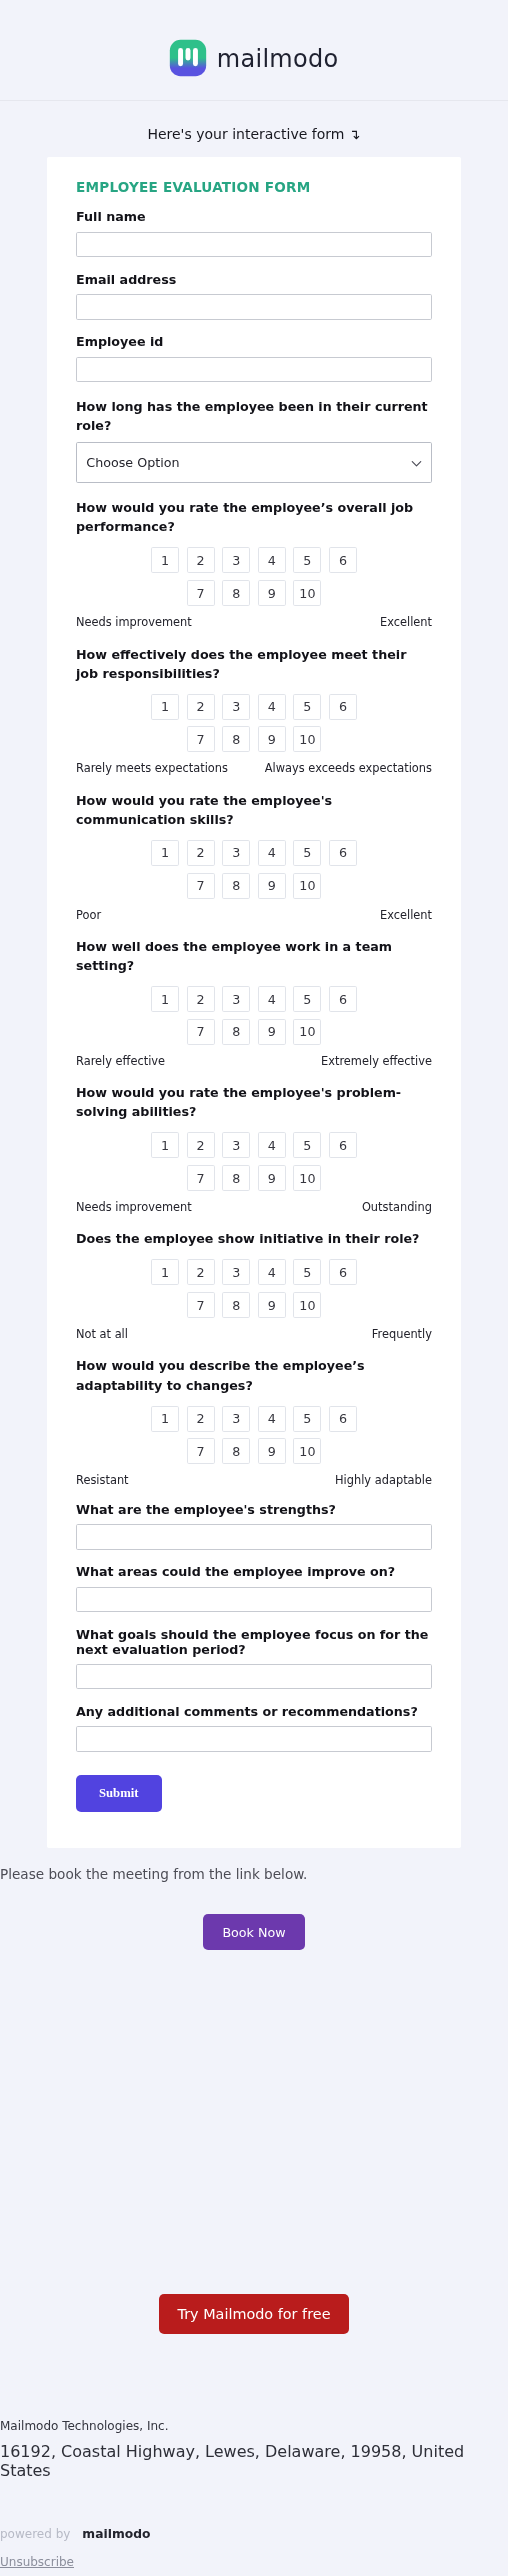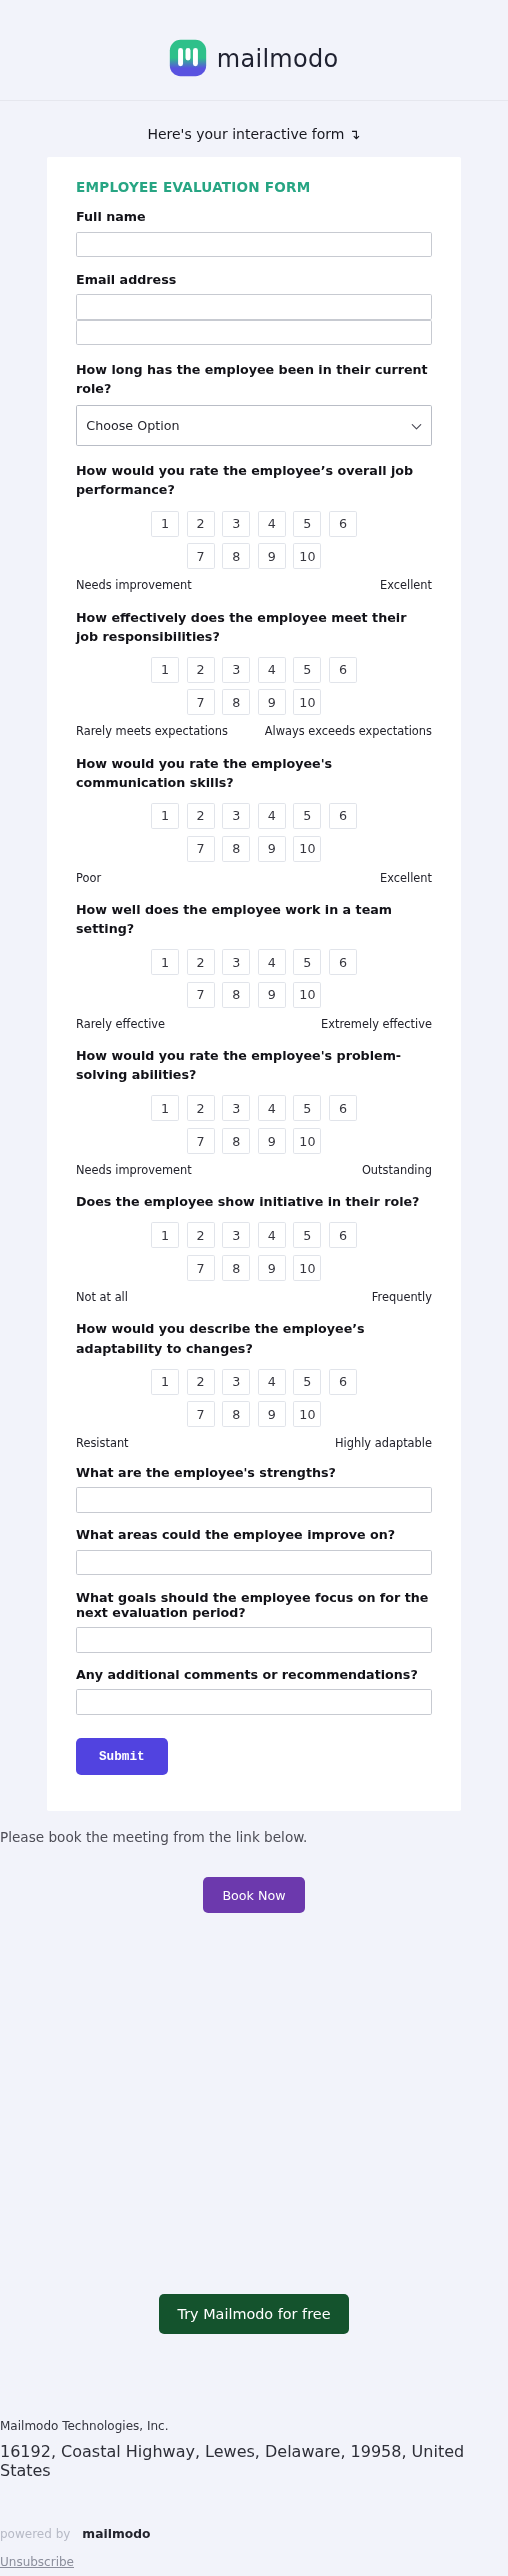--- a/index.html
+++ b/index.html
@@ -51,32 +51,32 @@
   .r-row { display:flex; gap:7.6px; justify-content:center; }
   .cell {
     width:28px; height:26px; background:#fff;
     border:0.8px solid #e1e4ea; border-radius:1.7px;
     font-family:inherit; font-size:12.7px; color:#37373f;
     display:flex; align-items:center; justify-content:center; cursor:pointer;
   }
   .anchors { display:flex; justify-content:space-between; font-size:11.4px; color:#22222b; margin-top:9px; }
   .submit {
     margin-top:23px; background:#5143e0; color:#fff;
-    font-family:Liberation Mono, monospace; font-size:12.7px; font-weight:bold;
+    font-family:Liberation Serif, serif; font-size:12.7px; font-weight:bold;
     border:none; border-radius:5.1px; padding:11px 23px; cursor:pointer;
   }
   .book-text { font-size:13.6px; color:#4c4c55; margin-top:18.6px; flex:0 0 auto; }
   .book-btn {
     display:block; margin:32px auto 0; background:#6c39ad; color:#fff;
     font-family:inherit; font-size:12.7px; border:none; border-radius:5.1px;
     padding:10.2px 19.5px; cursor:pointer; flex:0 0 auto;
   }
   .spacer { flex:1 1 auto; }
   .try-btn {
-    display:block; margin:0 auto; width:190px; background:#14532d; color:#fff;
+    display:block; margin:0 auto; width:190px; background:#b91c1c; color:#fff;
     font-family:inherit; font-size:14.4px; border:none; border-radius:5.1px;
     padding:12px 0; cursor:pointer; flex:0 0 auto;
   }
   .footer { text-align:left; flex:0 0 auto; padding-bottom:6.8px; }
   .f-company { margin-top:85px; font-size:12px; color:#33343e; }
   .f-address { margin-top:8.5px; font-size:16px; color:#2e2f38; }
   .f-powered { margin-top:47px; font-size:12px; color:#b7bac6; }
   .f-brand { color:#23242e; font-weight:bold; font-size:12.3px; margin-left:12px; }
   .f-unsub { display:inline-block; margin-top:14.4px; font-size:12px; color:#8b8e9c; text-decoration:underline; cursor:pointer; }
 </style>
@@ -105,21 +105,21 @@
   </div>
 </div>
 
 <div class="hero">
   <div class="hero-title">Here's your interactive form ↴</div>
 </div>
 
 <div class="card">
   <div class="form-title">EMPLOYEE EVALUATION FORM</div>
 
-  <div id="text-fields"><div class="f-label">Full name</div><input class="f-input" type="text" style=""><div class="f-label">Email address</div><input class="f-input" type="text" style=""><input class="f-input" type="text" style=""></div>
+  <div id="text-fields"><div class="f-label">Full name</div><input class="f-input" type="text" style=""><div class="f-label">Email address</div><input class="f-input" type="text" style=""><div class="f-label">Employee id</div><input class="f-input" type="text" style=""></div>
 
   <div class="q-label">How long has the employee been in their current role?</div>
   <div class="select">
     <span>Choose Option</span>
     <span>
       <svg width="11" height="7.6" viewBox="0 0 13 9">
           <path d="M1.5 1.8 L6.5 7 L11.5 1.8" fill="none" stroke="#4a4a55" stroke-width="1.3" stroke-linecap="round" stroke-linejoin="round"></path>
         </svg>
     </span>
   </div>

